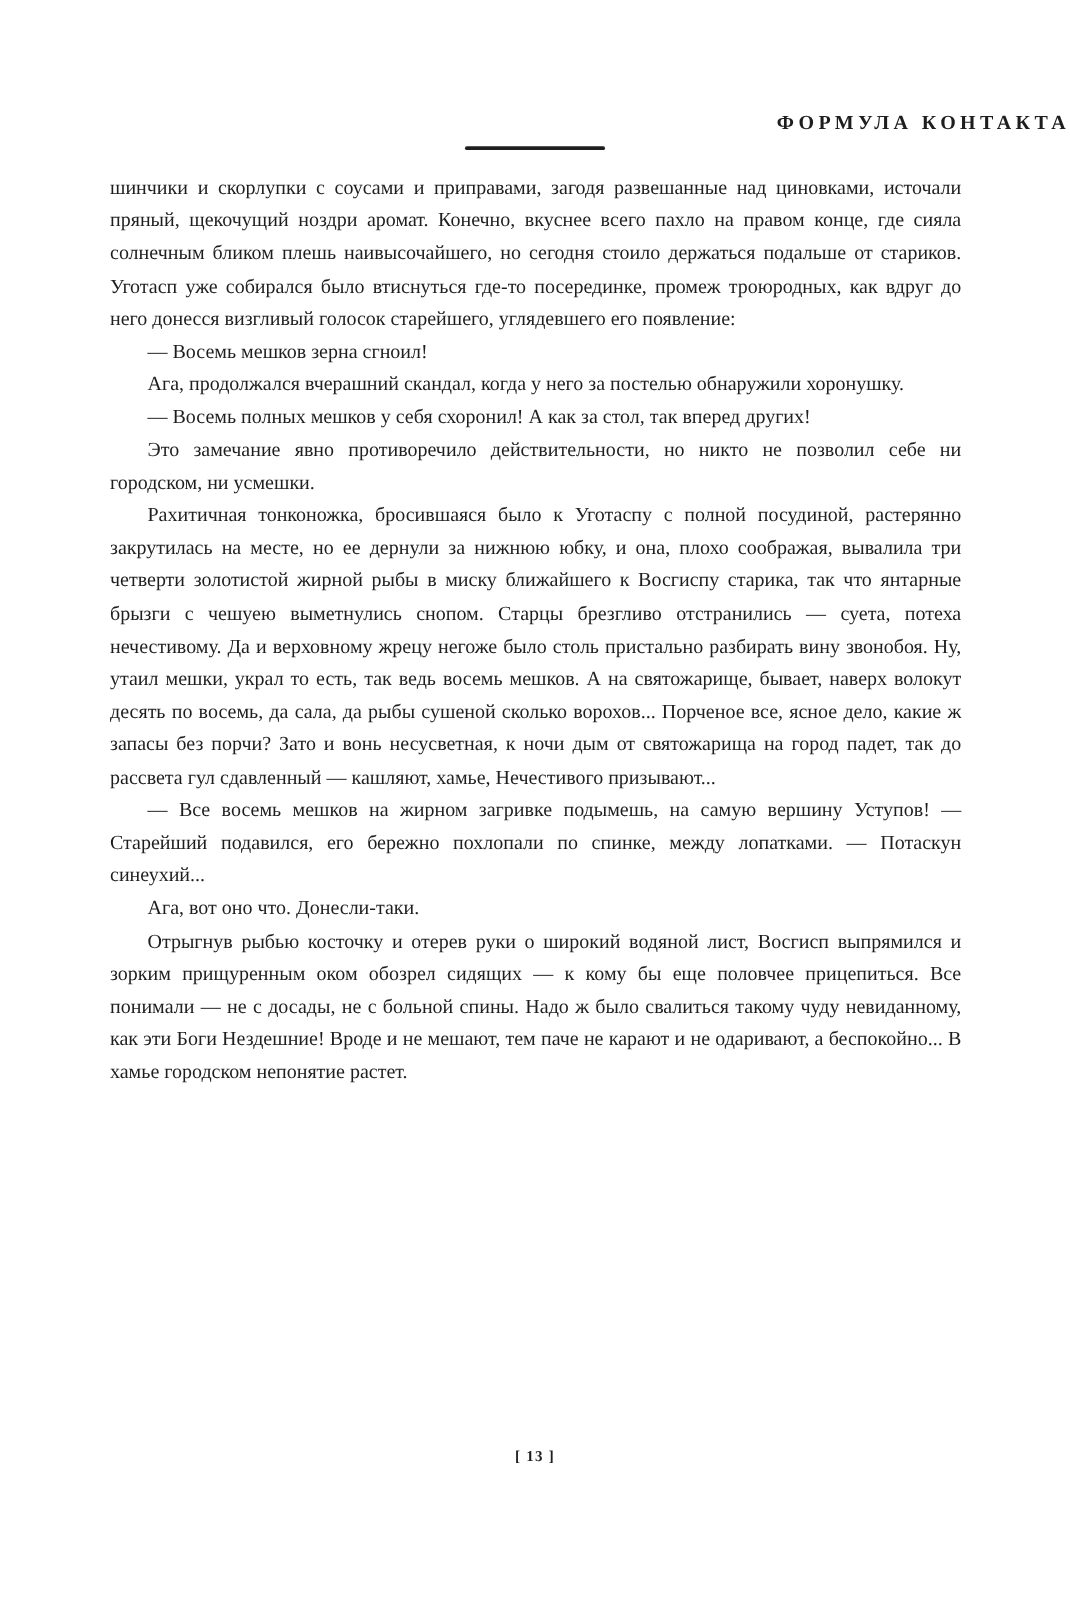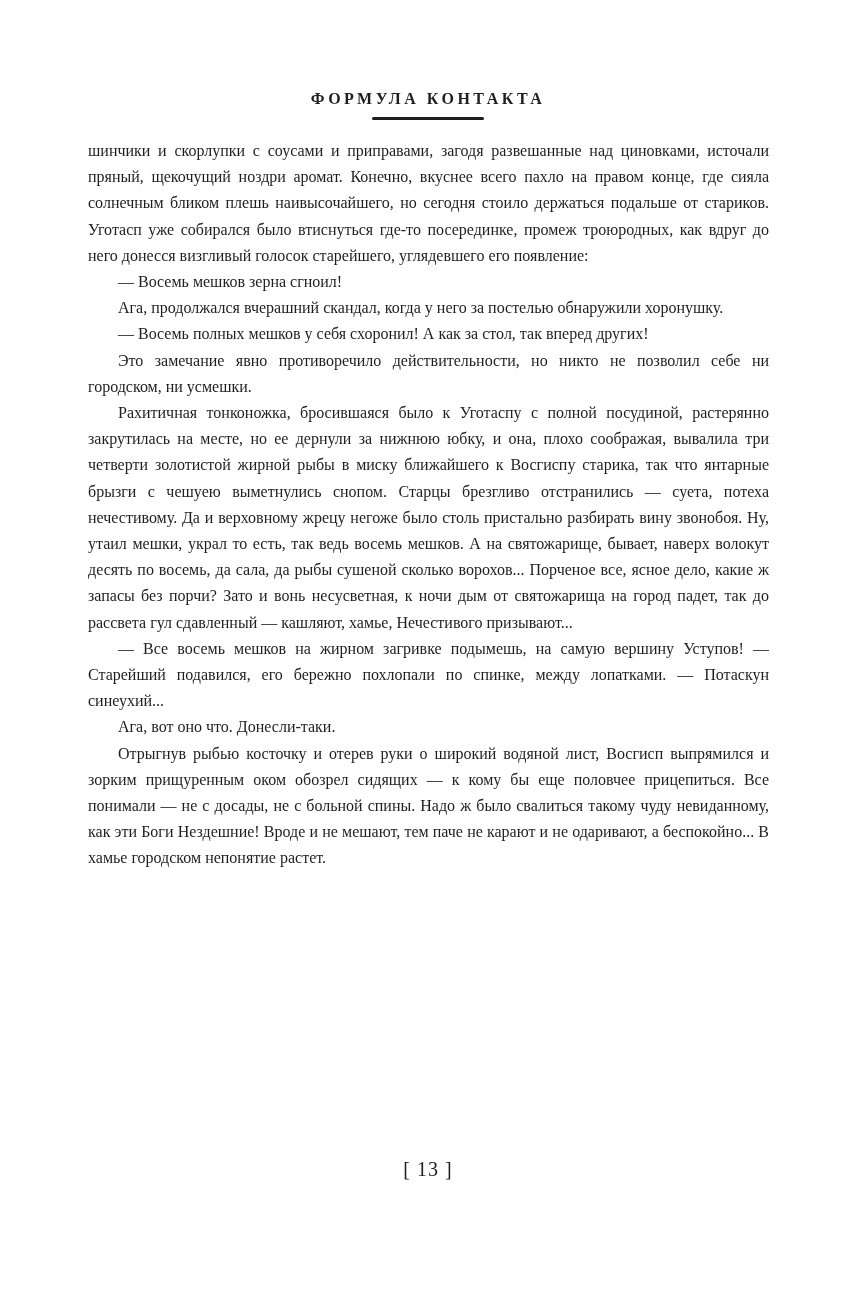--- a/index.html
+++ b/index.html
@@ -19,21 +19,21 @@
     position: relative;
     width: 856px;
     height: 1299px;
     background: var(--bg);
   }
   .page-header {
     position: absolute;
     top: 90px;
     left: 0;
     right: 0;
-    text-align: center;
+    text-align: right;
   }
   .page-title {
     font-size: 16px;
     font-weight: 700;
     letter-spacing: 3.5px;
     color: var(--ink);
   }
   .header-rule {
     width: 112px;
     height: 3px;
@@ -55,22 +55,22 @@
   .para { text-indent: 0; }
   .para.indent { text-indent: 30px; }
   .page-footer {
     position: absolute;
     top: 1158px;
     left: 0;
     right: 0;
     text-align: center;
   }
   .page-number {
-    font-size: 20px;
-    font-weight: 400;
+    font-size: 12px;
+    font-weight: 700;
     letter-spacing: 1px;
   }
 </style>
 </head>
 <body>
 
 <div class="page">
 
   <div class="page-header">
     <div class="page-title">ФОРМУЛА КОНТАКТА</div>

